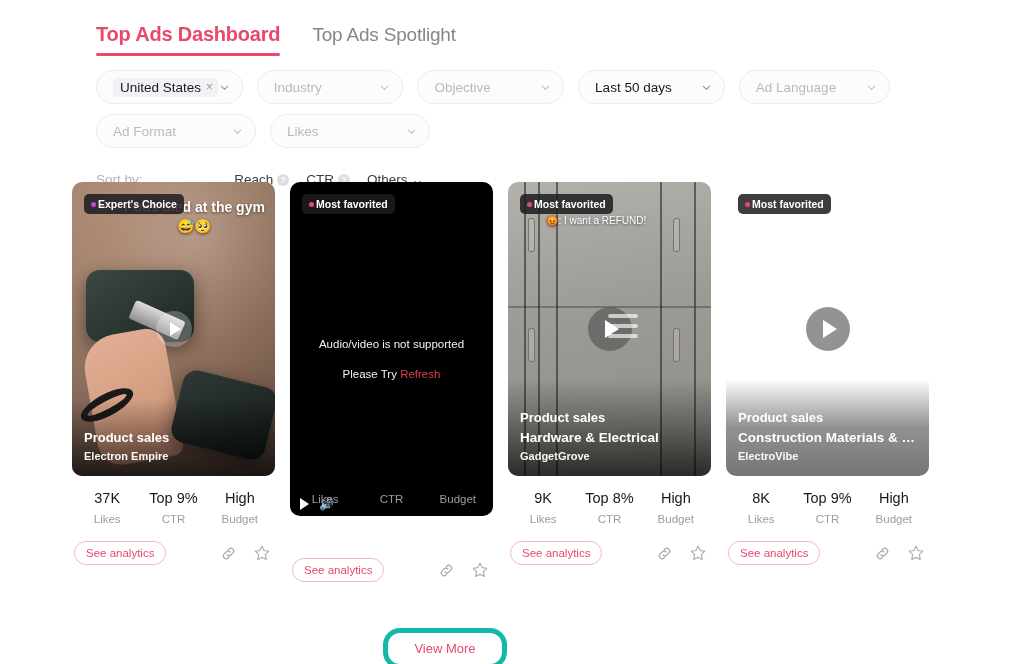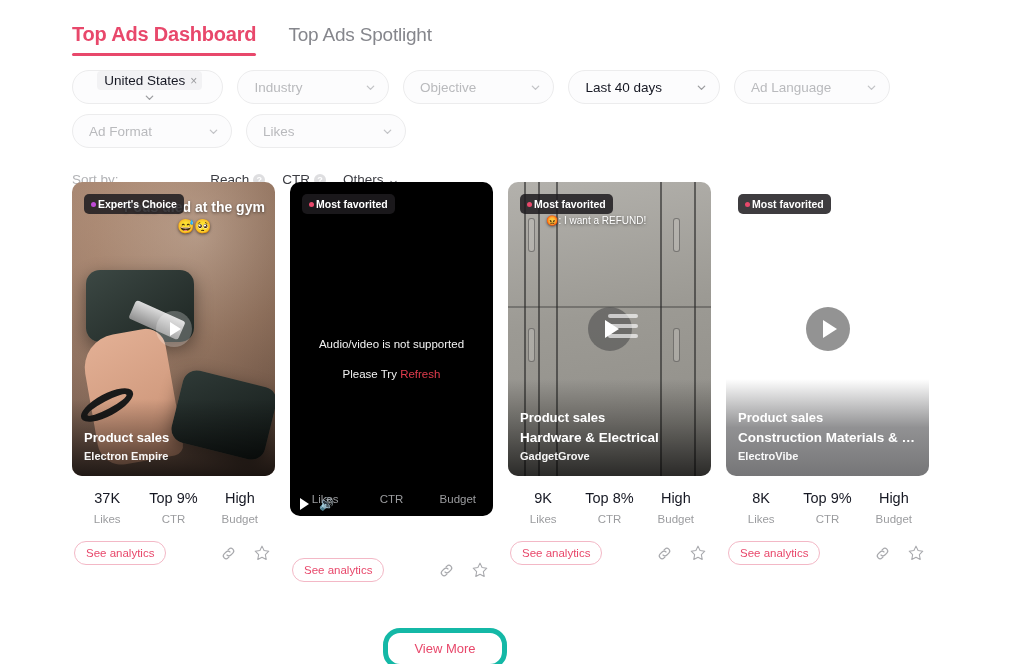--- a/index.html
+++ b/index.html
@@ -3,42 +3,42 @@
 <meta charset="utf-8">
 <style>
   * { box-sizing: border-box; margin: 0; padding: 0; }
   html, body {
     width: 1024px; height: 664px;
     background: #ffffff;
     font-family: "Liberation Sans", sans-serif;
     overflow: hidden;
     color: #161823;
   }
-  .page { position: relative; width: 890px; height: 664px; }
+  .page { position: relative; width: 890px; height: 664px; padding-left: 24px; }
 
   
   .tabs { display: flex; align-items: flex-end; gap: 32px; padding: 12px 0 0 72px; height: 56px; }
   .tab { position: relative; font-size: 20px; font-weight: 700; color: #8a8b91; padding-bottom: 10px; cursor: pointer; letter-spacing: -0.2px; }
   .tab.active { color: #e8486b; }
   .tab.active .tab-underline {
     position: absolute; left: 0; right: 0; bottom: 0; height: 3px;
     background: #e8486b; border-radius: 2px;
   }
   .tab:not(.active) { font-weight: 400; font-size: 19px; color: #85868c; }
 
   
   .filters { padding: 14px 0 0 72px; }
   .filter-row { display: flex; gap: 14px; margin-bottom: 10px; }
   .select {
     height: 34px; border: 1px solid #ececed; border-radius: 17px;
     background: #fcfcfd; display: flex; align-items: center;
     justify-content: space-between; padding: 0 12px 0 16px; cursor: pointer;
     font-size: 13.5px; color: #b9babd; position: relative;
   }
-  .select.w-country { width: 160px; flex-direction: column; }
+  .select.w-country { width: 160px; }
   .select.w-industry { width: 160px; }
   .select.w-objective { width: 160px; }
   .select.w-date { width: 160px; }
   .select.w-lang { width: 165px; }
   .select.w-format { width: 160px; gap: 43px; }
   .select.w-likes { width: 160px; }
   .select .val { color: #161823; font-size: 13.5px; }
   .chip {
     background: #f2f2f4; border-radius: 4px; padding: 2px 5px 2px 7px;
     display: inline-flex; align-items: center; gap: 5px;
@@ -210,21 +210,21 @@
       <div class="select w-objective">
         <span>Objective</span>
         <span class="caret">
           <svg width="11" height="11" viewBox="0 0 12 12">
               <path d="M2.5 4.5 L6 8 L9.5 4.5" fill="none" stroke="#c2c3c6" stroke-width="1.4" stroke-linecap="round" stroke-linejoin="round"></path>
             </svg>
         </span>
       </div>
 
       <div class="select w-date">
-        <span class="val">Last 40 days</span>
+        <span class="val">Last 50 days</span>
         <span class="caret">
           <svg width="11" height="11" viewBox="0 0 12 12">
               <path d="M2.5 4.5 L6 8 L9.5 4.5" fill="none" stroke="#9b9c9f" stroke-width="1.4" stroke-linecap="round" stroke-linejoin="round"></path>
             </svg>
         </span>
       </div>
 
       <div class="select w-lang">
         <span>Ad Language</span>
         <span class="caret">

